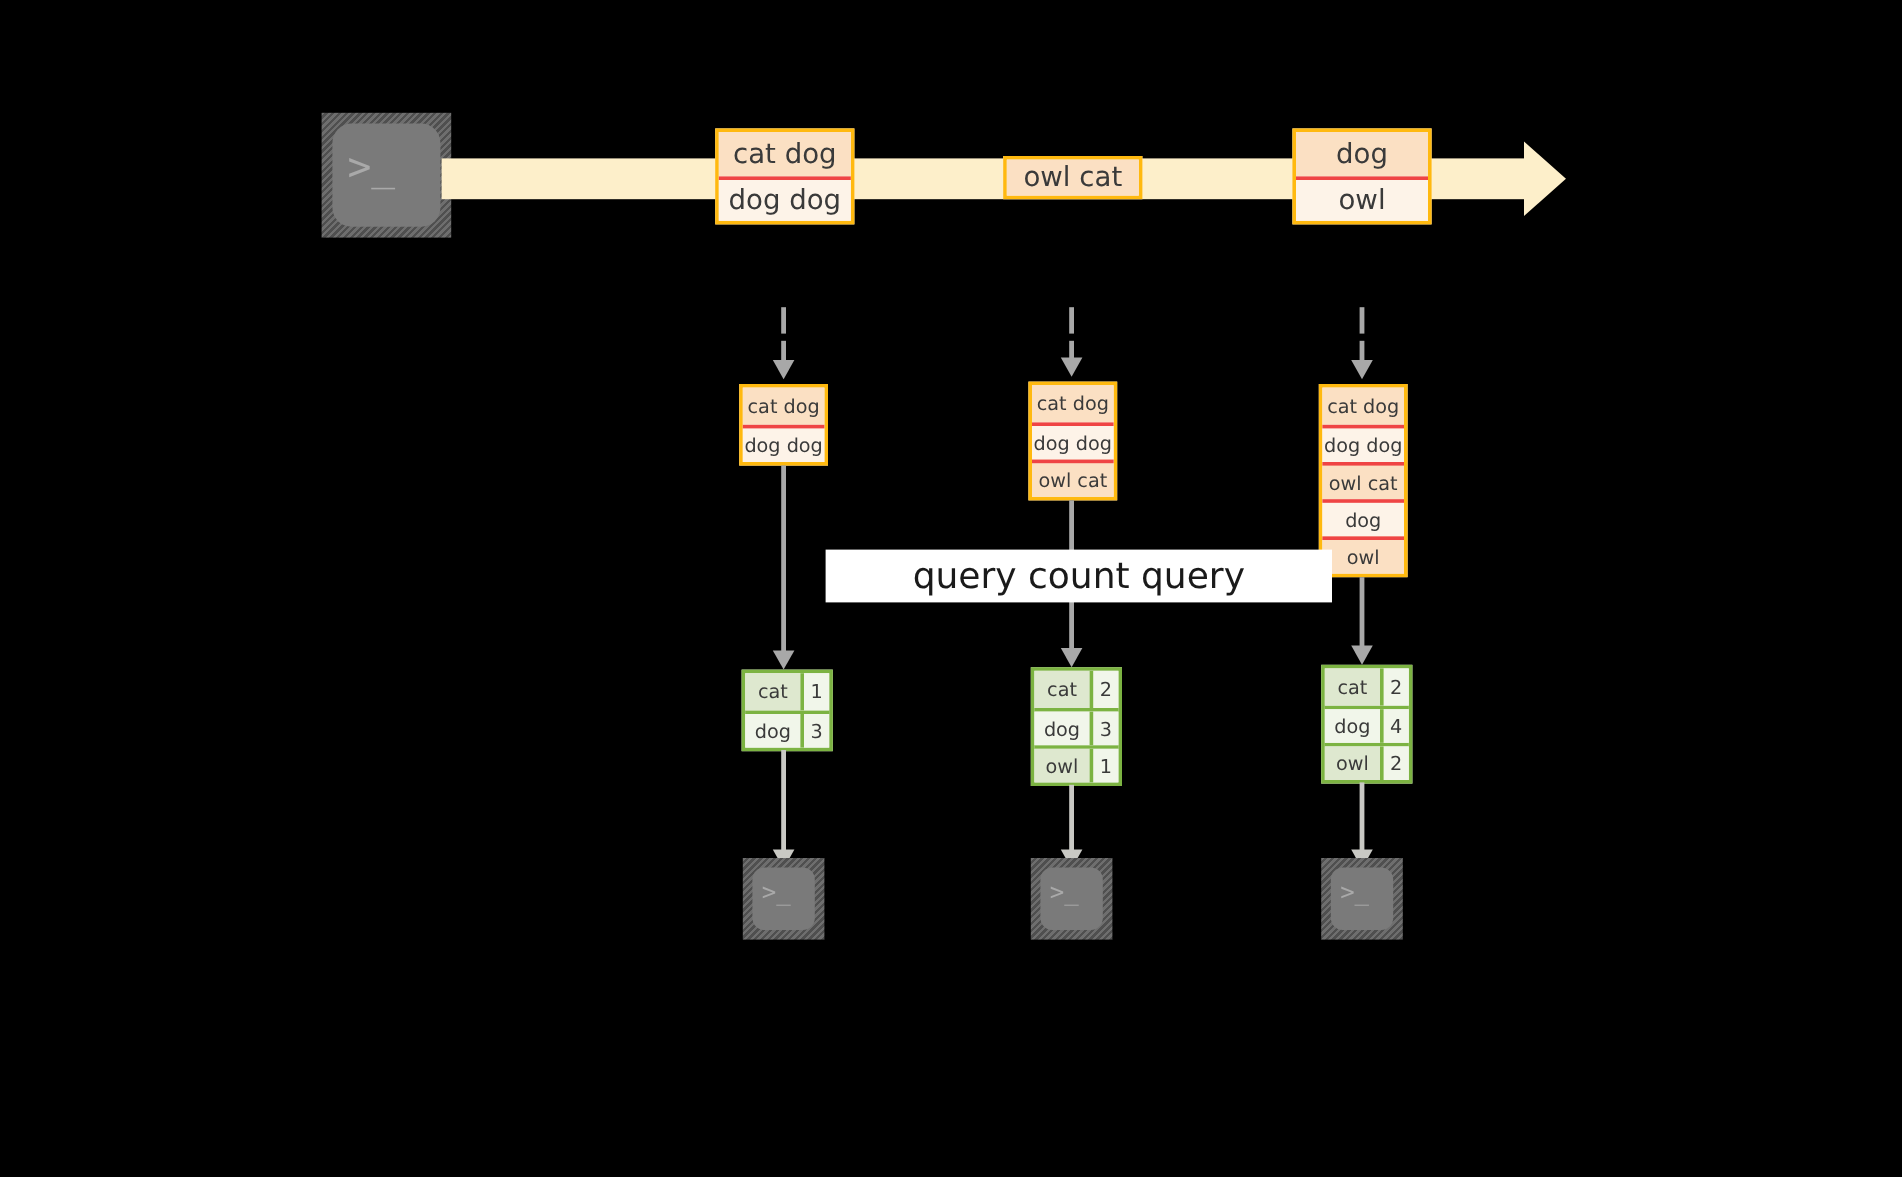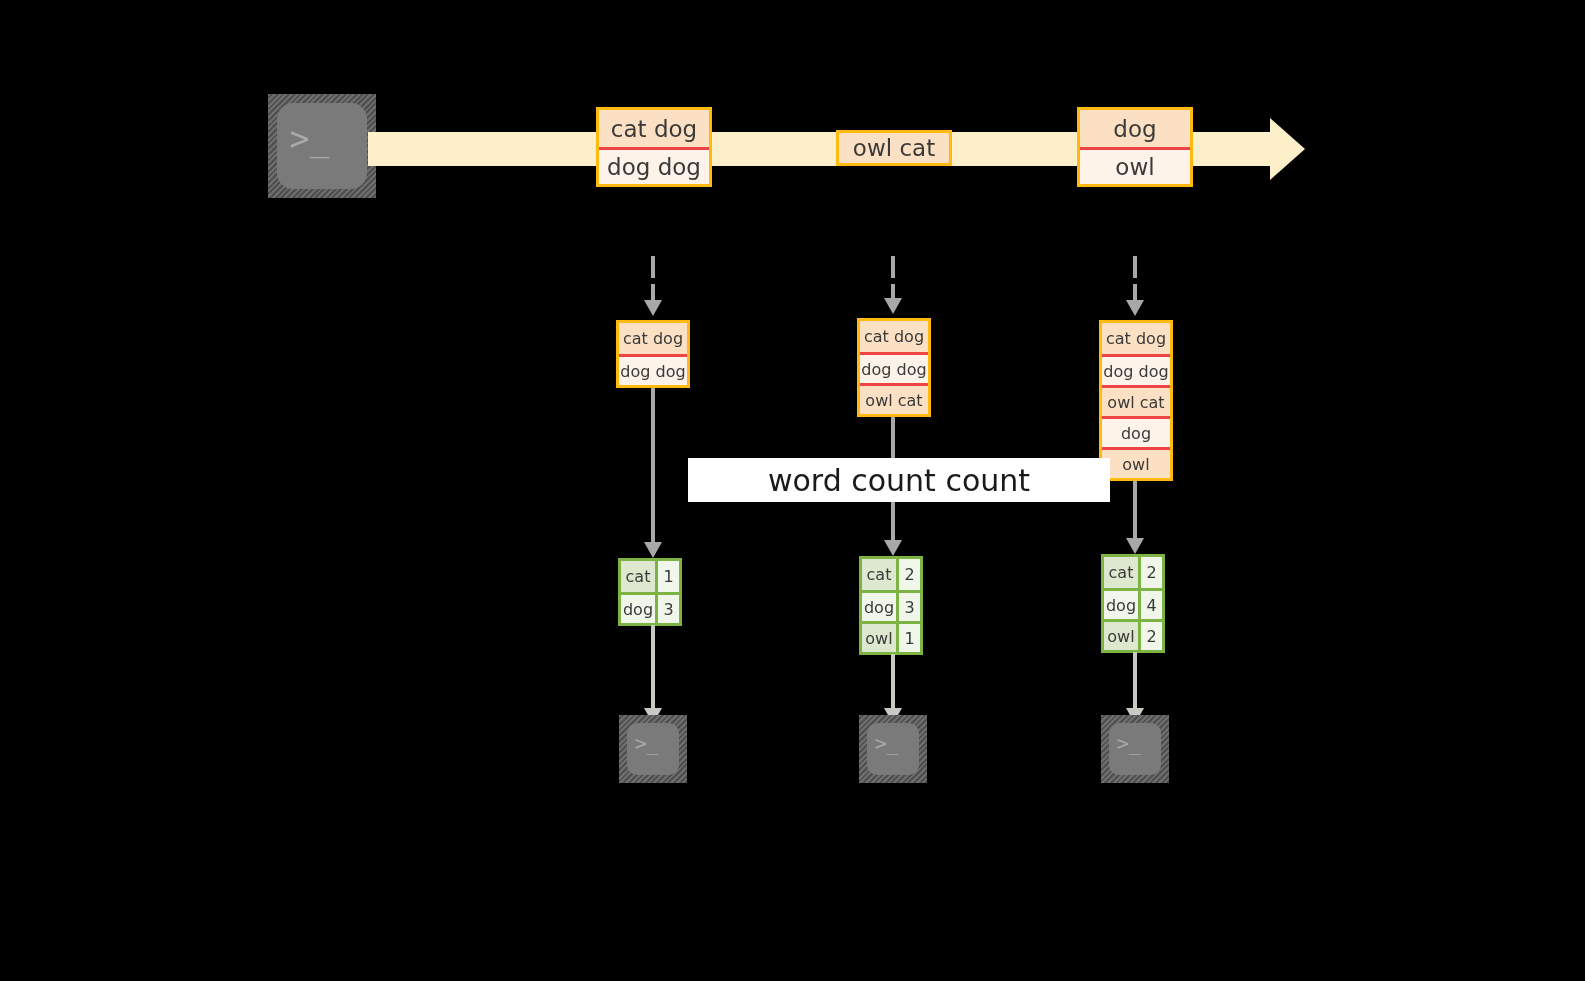--- a/index.html
+++ b/index.html
@@ -104,21 +104,21 @@
   .res-row + .res-row { border-top: 3px solid #7CB342; }
   .res-row .word,
   .res-row .count {
     box-sizing: border-box;
     display: flex;
     align-items: center;
     justify-content: center;
     color: #3a3a3a;
     font-size: 16px;
   }
-  .res-row .word  { width: 34px; background: #DEE8CF; }
+  .res-row .word  { width: 46px; background: #DEE8CF; }
   .res-row .count { width: 24px; background: #F1F6EA; border-left: 3px solid #7CB342; }
   .res-row.alt .word  { background: #F1F6EA; }
   .res-row.alt .count { background: #F1F6EA; }
 
   
   .conn {
     position: absolute;
     background: #A8A8A8;
     width: 4px;
   }
@@ -277,16 +277,16 @@
   <div class="conn light" style="left:1133px; top:652px; height:58px;"></div>
   <div class="conn-head light" style="left:1126px; top:708px;"></div>
 
   <div class="terminal small" style="left:1101px; top:715px; width:68px; height:68px;">
     <div class="inner">
       <span class="prompt">&gt;_</span>
     </div>
   </div>
 
   <div class="query-label" style="left:688px; top:458px; width:422px; height:44px;">
-    <span>word count count</span>
+    <span>query count query</span>
   </div>
 
 </div>
 
 </body></html>

